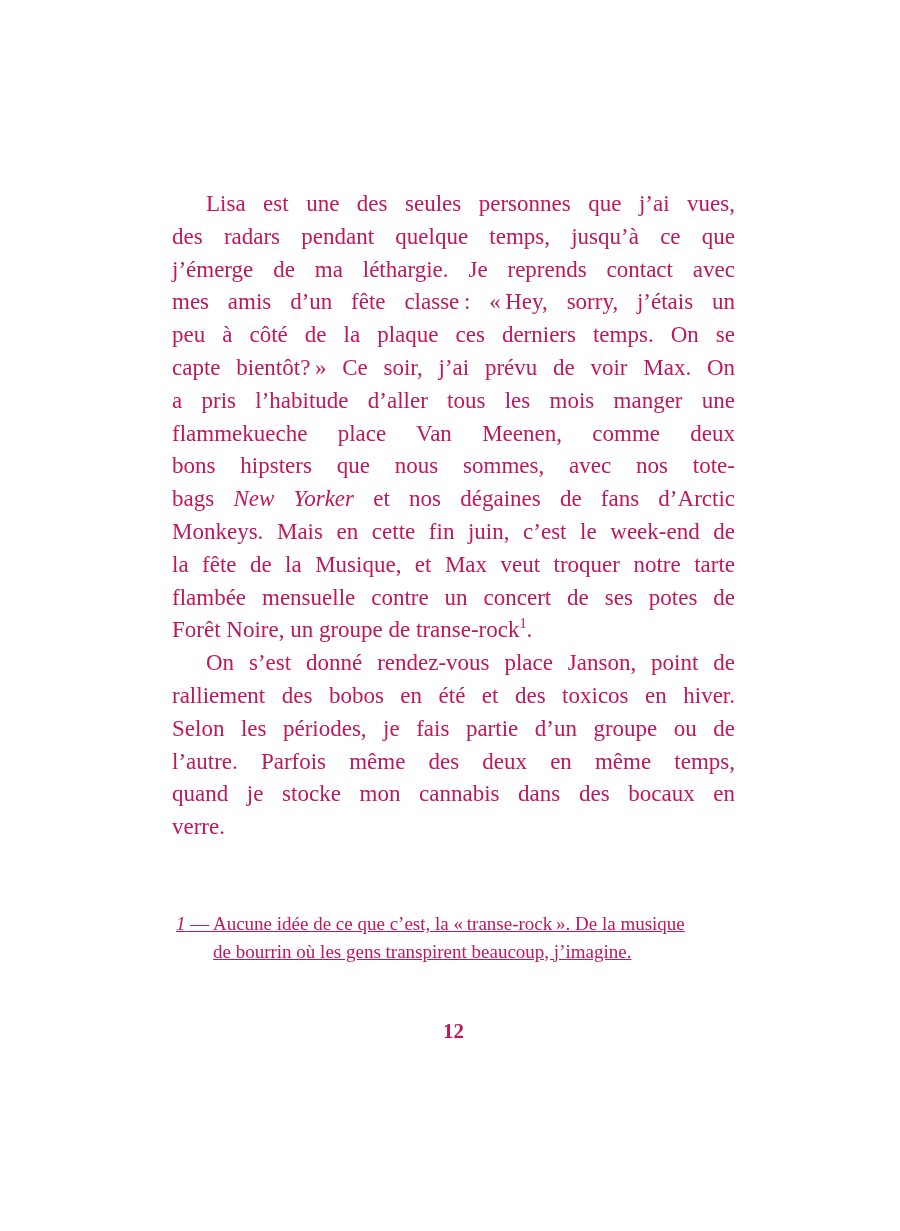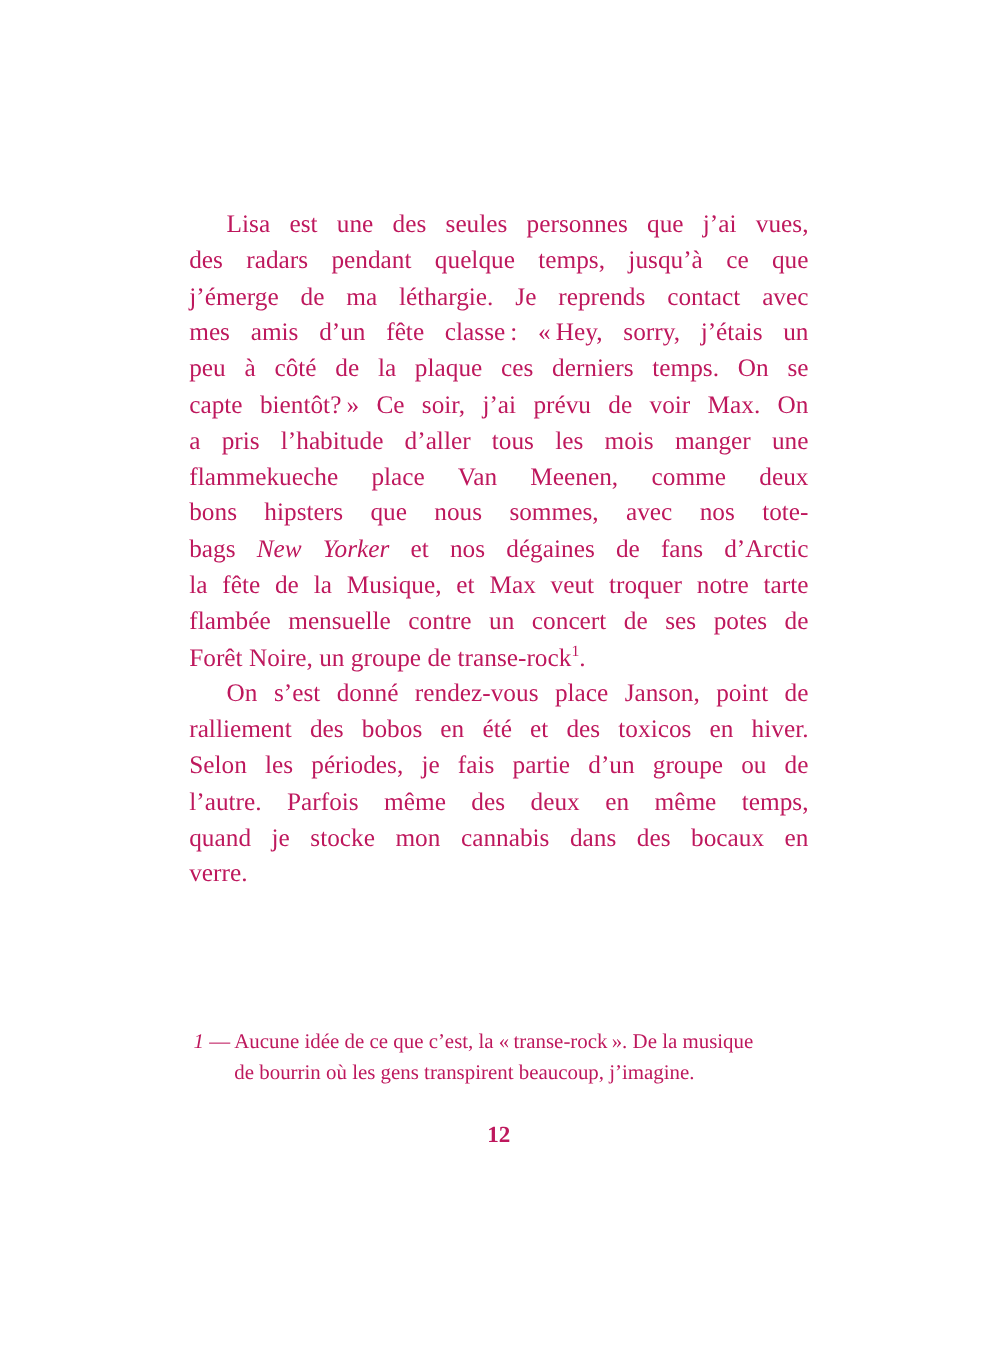--- a/index.html
+++ b/index.html
@@ -37,24 +37,25 @@
   }
   .i { font-style: italic; }
   .sup {
     font-size: 0.62em;
     vertical-align: super;
     line-height: 0;
   }
   .footnote {
     position: absolute;
     left: 176px;
-    top: 934px;
+    top: 910px;
     width: 562px;
     font-size: 19px;
     line-height: 27.5px;
+    text-decoration: underline;
   }
   .fn-line.cont {
     padding-left: 37px;
   }
   .page-number {
     position: absolute;
     left: 172px;
     top: 1019px;
     width: 563px;
     text-align: center;
@@ -70,20 +71,21 @@
       <div class="line indent">Lisa est une des seules personnes que j’ai vues,</div>
       <div class="line">des radars pendant quelque temps, jusqu’à ce que</div>
       <div class="line">j’émerge de ma léthargie. Je reprends contact avec</div>
       <div class="line">mes amis d’un fête classe : « Hey, sorry, j’étais un</div>
       <div class="line">peu à côté de la plaque ces derniers temps. On se</div>
       <div class="line">capte bientôt? » Ce soir, j’ai prévu de voir Max. On</div>
       <div class="line">a pris l’habitude d’aller tous les mois manger une</div>
       <div class="line">flammekueche place Van Meenen, comme deux</div>
       <div class="line">bons hipsters que nous sommes, avec nos tote-</div>
       <div class="line">bags <span class="i">New Yorker</span> et nos dégaines de fans d’Arctic</div>
+      <div class="line">Monkeys. Mais en cette fin juin, c’est le week-end de</div>
       <div class="line">la fête de la Musique, et Max veut troquer notre tarte</div>
       <div class="line">flambée mensuelle contre un concert de ses potes de</div>
       <div class="line last">Forêt Noire, un groupe de transe-rock<span class="sup">1</span>.</div>
       <div class="line indent">On s’est donné rendez-vous place Janson, point de</div>
       <div class="line">ralliement des bobos en été et des toxicos en hiver.</div>
       <div class="line">Selon les périodes, je fais partie d’un groupe ou de</div>
       <div class="line">l’autre. Parfois même des deux en même temps,</div>
       <div class="line">quand je stocke mon cannabis dans des bocaux en</div>
       <div class="line last">verre.</div>
     </div>

